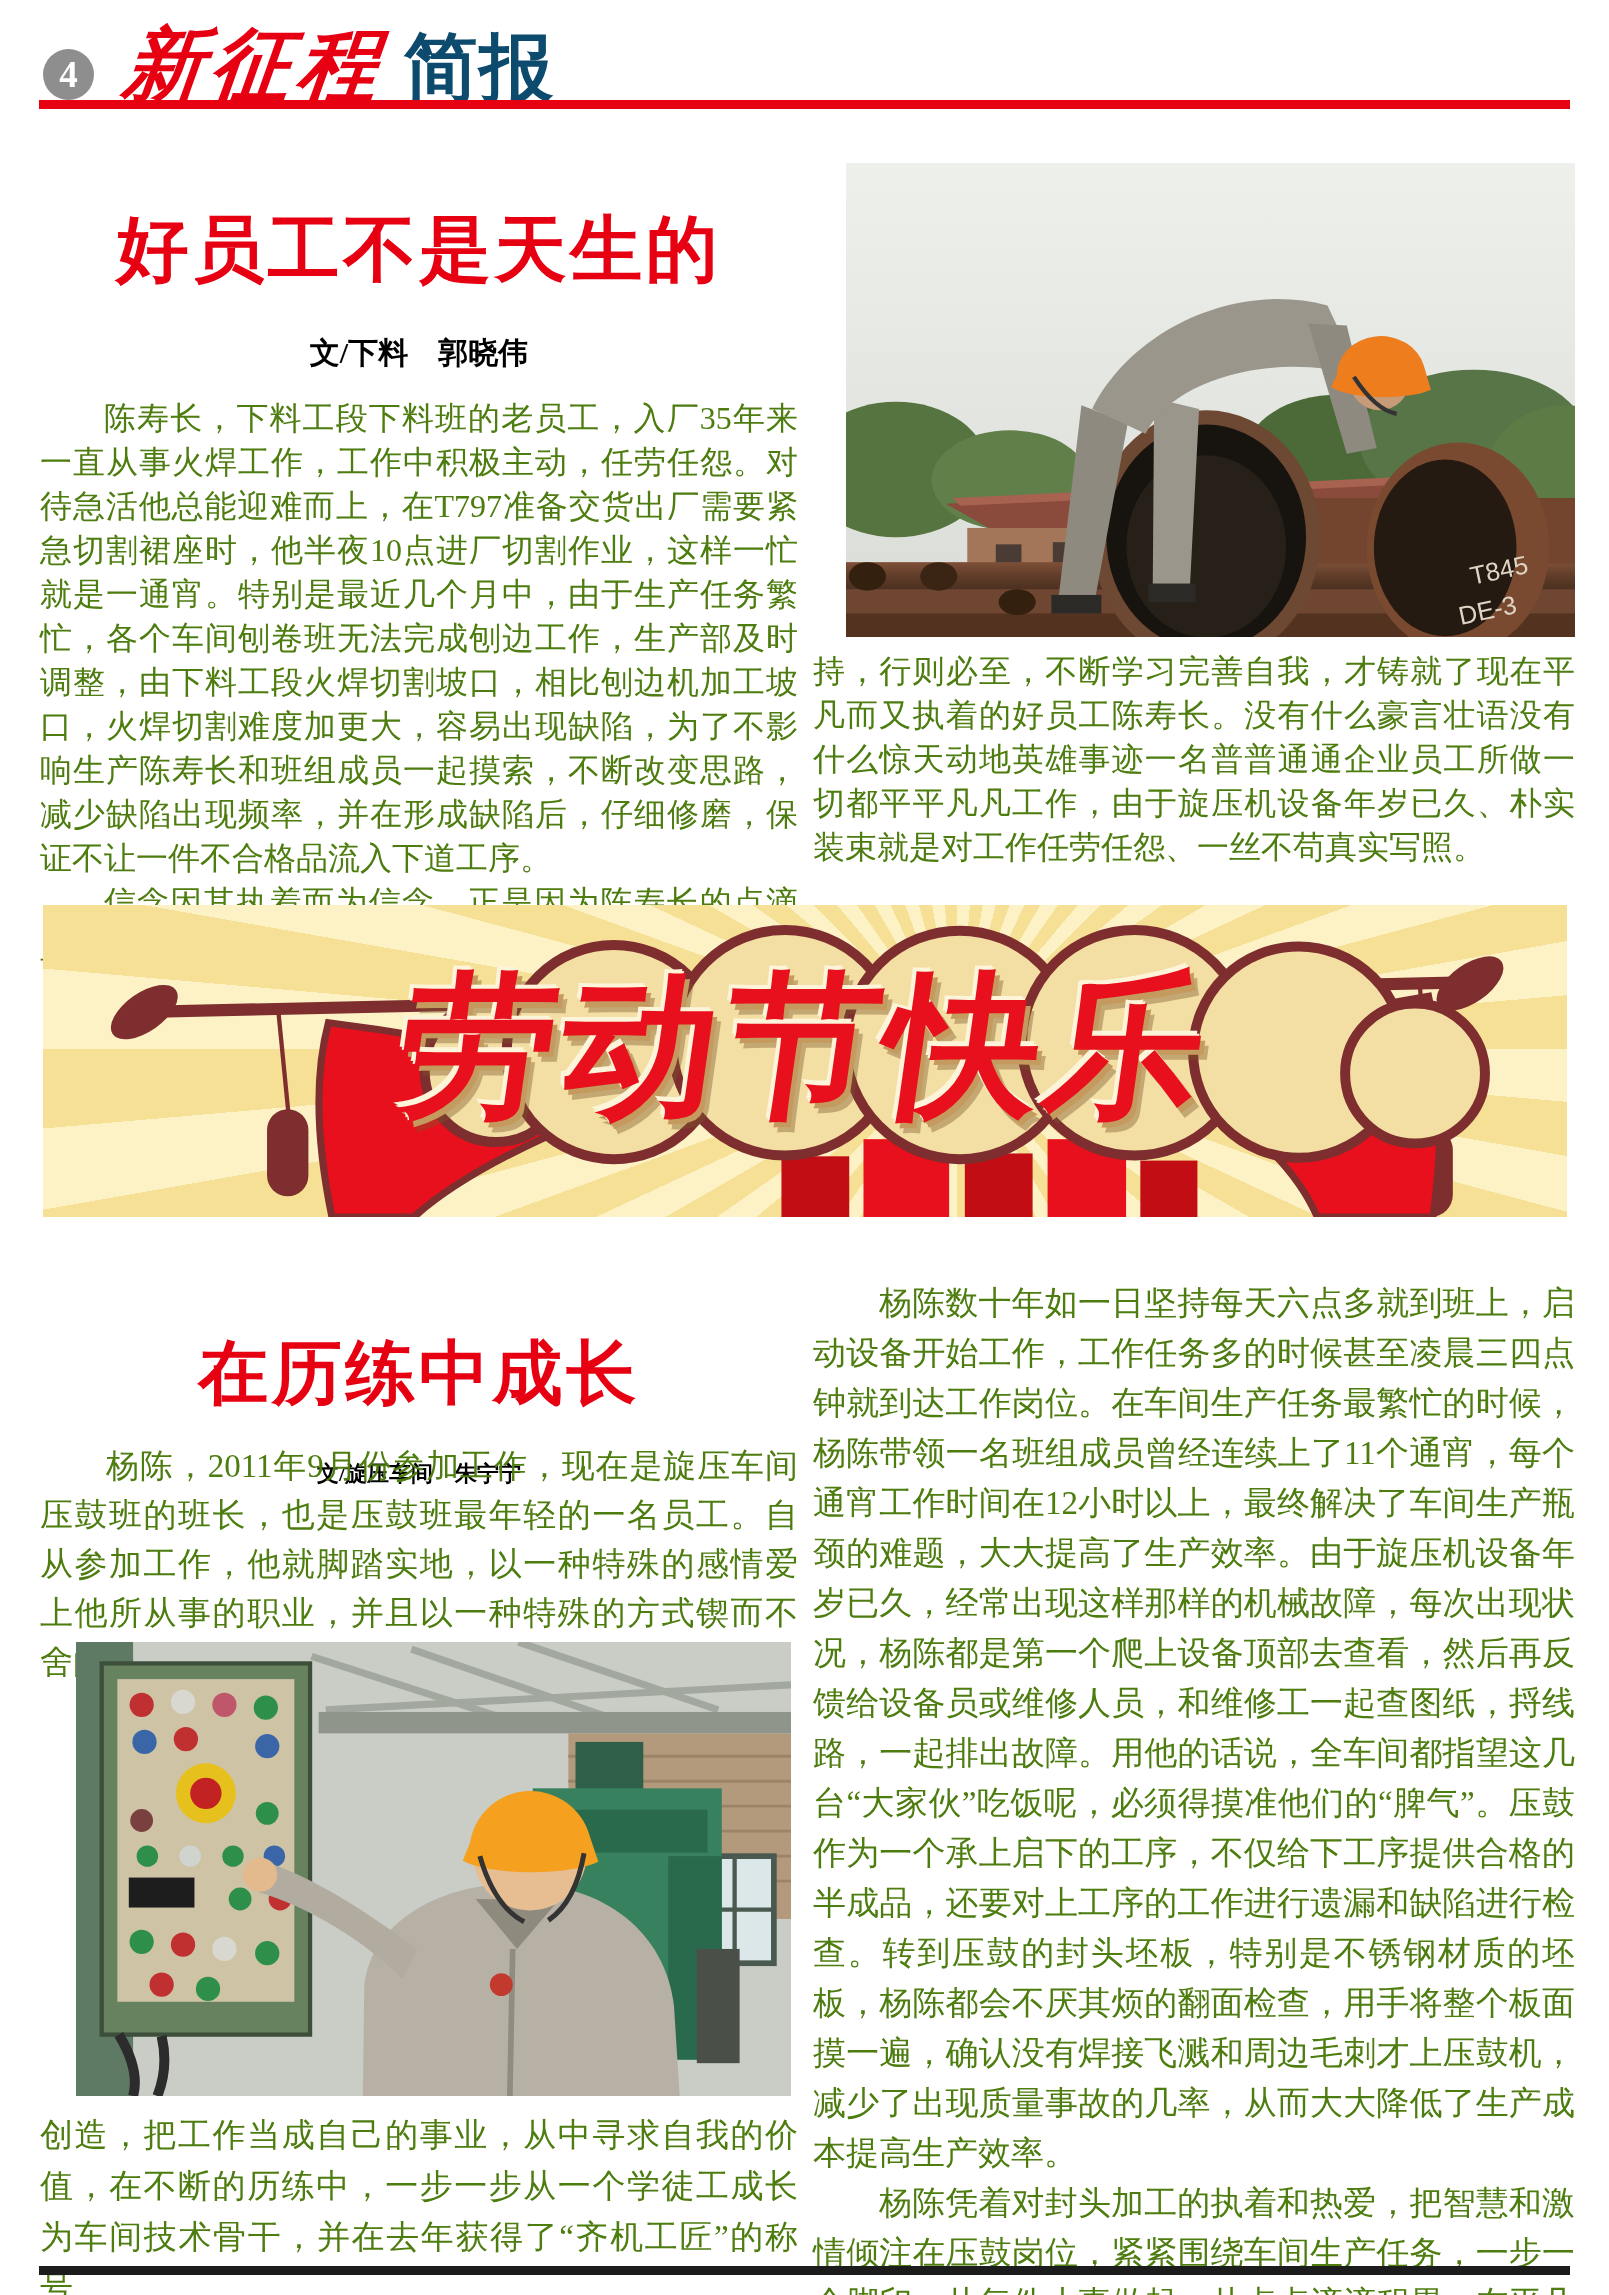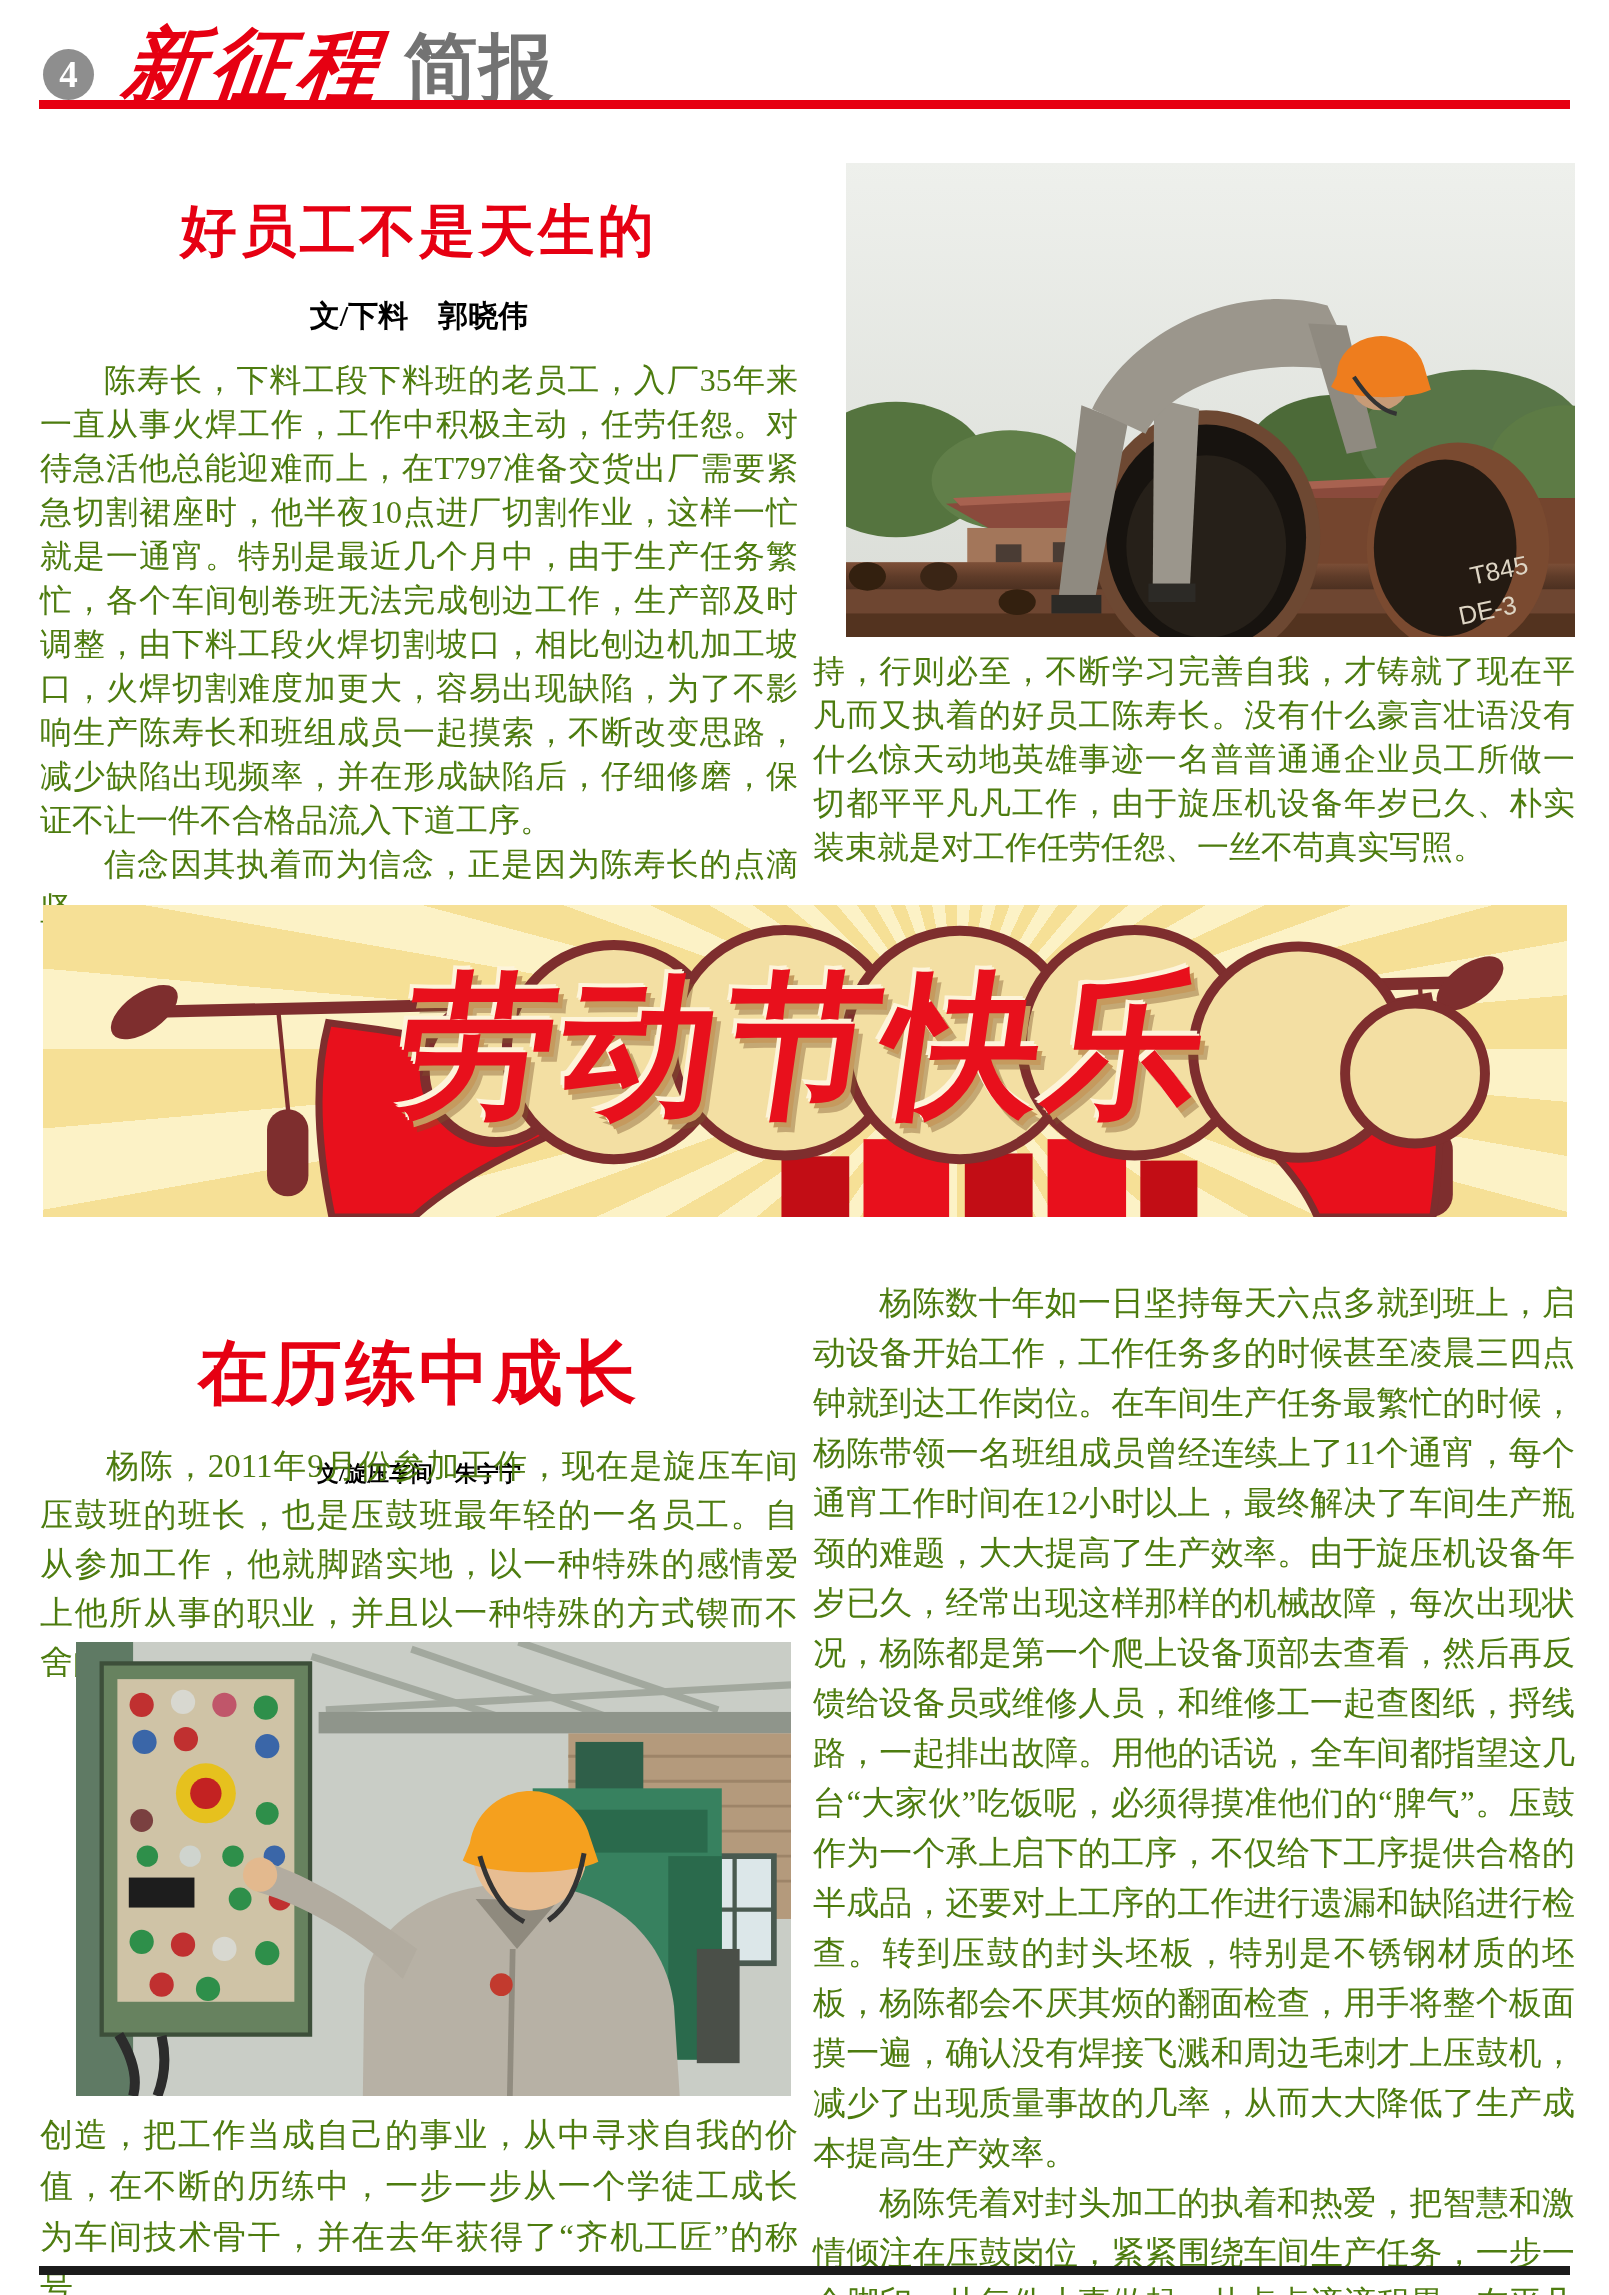--- a/index.html
+++ b/index.html
@@ -17,40 +17,40 @@
     display:flex;align-items:center;justify-content:center;
     font-family:"Liberation Serif","DejaVu Serif",serif;font-weight:bold;font-size:37px;
     margin-bottom:4.3px;
   }
   .masthead-script{
     margin-left:30px;color:#e60012;font-size:80px;line-height:1;font-weight:bold;
     font-style:italic;transform:skewX(-6deg);letter-spacing:7.1px;
     font-family:"Liberation Serif","DejaVu Serif",serif;
   }
   .masthead-title{
-    margin-left:18.5px;color:#737373;font-size:74px;line-height:1;font-weight:900;
+    margin-left:18.5px;color:#0c4a6e;font-size:74px;line-height:1;font-weight:900;
     font-family:"Liberation Sans","DejaVu Sans",sans-serif;letter-spacing:1.4px;
   }
   .header-rule{left:39px;top:100px;width:1531px;height:9.3px;background:#e60012;}
 
   
   .art-title{
     color:#e60012;font-weight:900;text-align:center;letter-spacing:3.6px;line-height:1;
     font-family:"Liberation Sans","DejaVu Sans",sans-serif;
   }
   .art-byline{
     text-align:center;font-weight:bold;color:#000000;
     font-family:"Liberation Serif","DejaVu Serif",serif;
   }
   .body-text{text-align:justify;color:#4d7c0f;}
   .body-text p{margin:0;text-indent:2em;}
 
   
   .a1-left{left:40px;top:165px;width:758px;}
-  .a1-left .art-title{font-size:56px;}
+  .a1-left .art-title{font-size:72px;}
   .a1-left .art-byline{margin-top:33px;font-size:30px;}
   .a1-left .body-text{margin-top:21.4px;font-size:32px;line-height:44px;}
   .a1-photo{left:846px;top:163px;width:729px;height:474px;}
   .a1-right{left:813px;top:649px;width:762px;font-size:32px;line-height:44px;}
   .a1-right p{text-indent:0;}
 
   
   .banner{
     left:43px;top:905px;width:1524px;height:312px;overflow:hidden;
     background:#f9ecb5;

